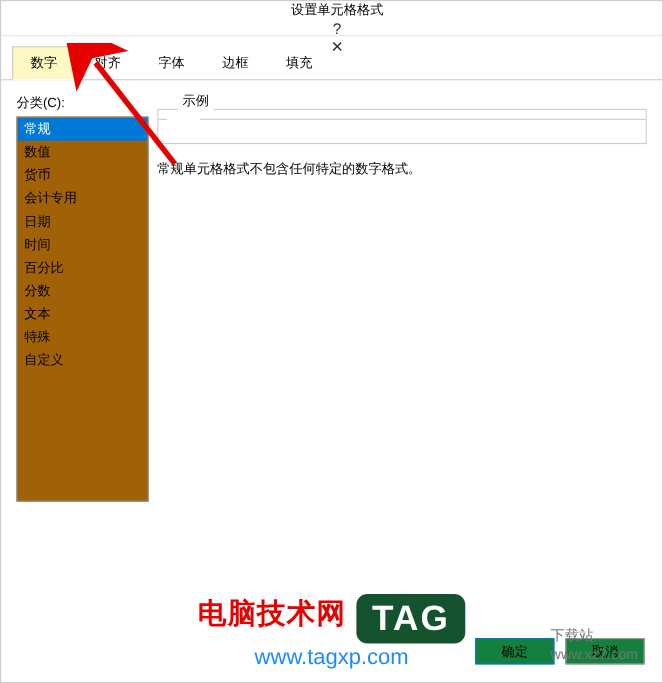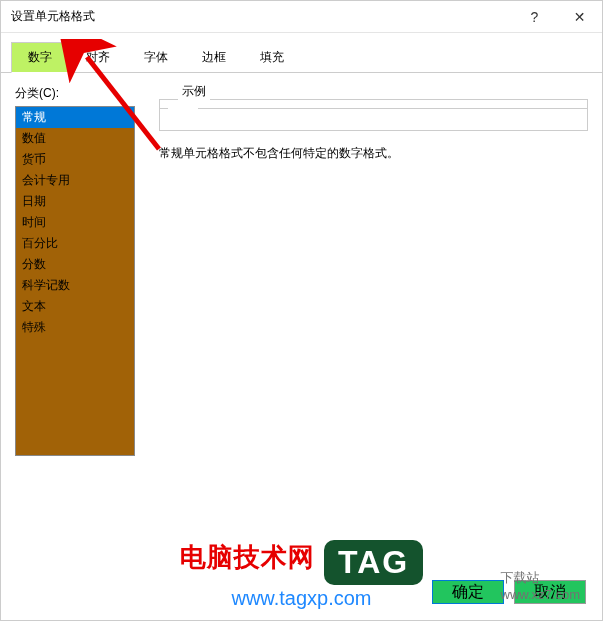--- a/index.html
+++ b/index.html
@@ -12,20 +12,21 @@
   position: relative;
   overflow: hidden;
   border: 1px solid #ccc;
 }
 .titlebar {
   height: 32px;
   display: flex;
   align-items: center;
   padding: 0 0 0 10px;
   border-bottom: 1px solid #e5e5e5;
+  flex-direction: column;
 }
 .titlebar-title { flex: 1; font-size: 12px; }
 .titlebar-btn {
   width: 45px;
   height: 32px;
   display: flex;
   align-items: center;
   justify-content: center;
   font-size: 14px;
   color: #333;
@@ -40,26 +41,26 @@
   padding: 6px 16px;
   border: 1px solid transparent;
   position: relative;
   top: 1px;
   cursor: pointer;
   font-size: 12px;
 }
 .tab.active {
   border: 1px solid #ccc;
   border-bottom: 1px solid #fff;
-  background: #bef264;
+  background: #fef9c3;
 }
 .content {
   padding: 12px 14px;
   display: flex;
-  gap: 24px;
+  gap: 8px;
   height: 500px;
 }
 .left-col { width: 120px; display: flex; flex-direction: column; }
 .category-label { margin-bottom: 4px; font-size: 12px; }
 .category-list {
   border: 1px solid #888;
   height: 350px;
   overflow: auto;
   background: #a16207;
 }
@@ -107,22 +108,22 @@
   position: absolute;
   bottom: 16px;
   right: 16px;
   display: flex;
   gap: 10px;
 }
 .btn {
   min-width: 72px;
   height: 24px;
   border: 1px solid #999;
-  background: #22c55e;
-  font-size: 16px;
+  background: #15803d;
+  font-size: 12px;
   display: flex;
   align-items: center;
   justify-content: center;
   cursor: pointer;
 }
 .btn.ok { border: 1px solid #0078d7; }
 
 .arrow-svg {
   position: absolute;
   top: 38px;
@@ -192,23 +193,23 @@
     <div class="category-label">分类(C):</div>
     <div class="category-list">
       <div class="category-item selected">常规</div>
       <div class="category-item">数值</div>
       <div class="category-item">货币</div>
       <div class="category-item">会计专用</div>
       <div class="category-item">日期</div>
       <div class="category-item">时间</div>
       <div class="category-item">百分比</div>
       <div class="category-item">分数</div>
-      <div class="category-item">科学记数</div>
       <div class="category-item">文本</div>
       <div class="category-item">特殊</div>
+      <div class="category-item">自定义</div>
     </div>
   </div>
   <div class="right-col">
     <fieldset class="sample-box" style="border:1px solid #ccc; padding:10px 12px 12px 12px; margin-top:6px;">
       <legend class="sample-title" style="padding:0 4px;font-family:Liberation Serif, serif;">示例</legend>
     </fieldset>
     <div class="desc" style="margin-top:14px;">常规单元格格式不包含任何特定的数字格式。</div>
   </div>
 </div>
 

